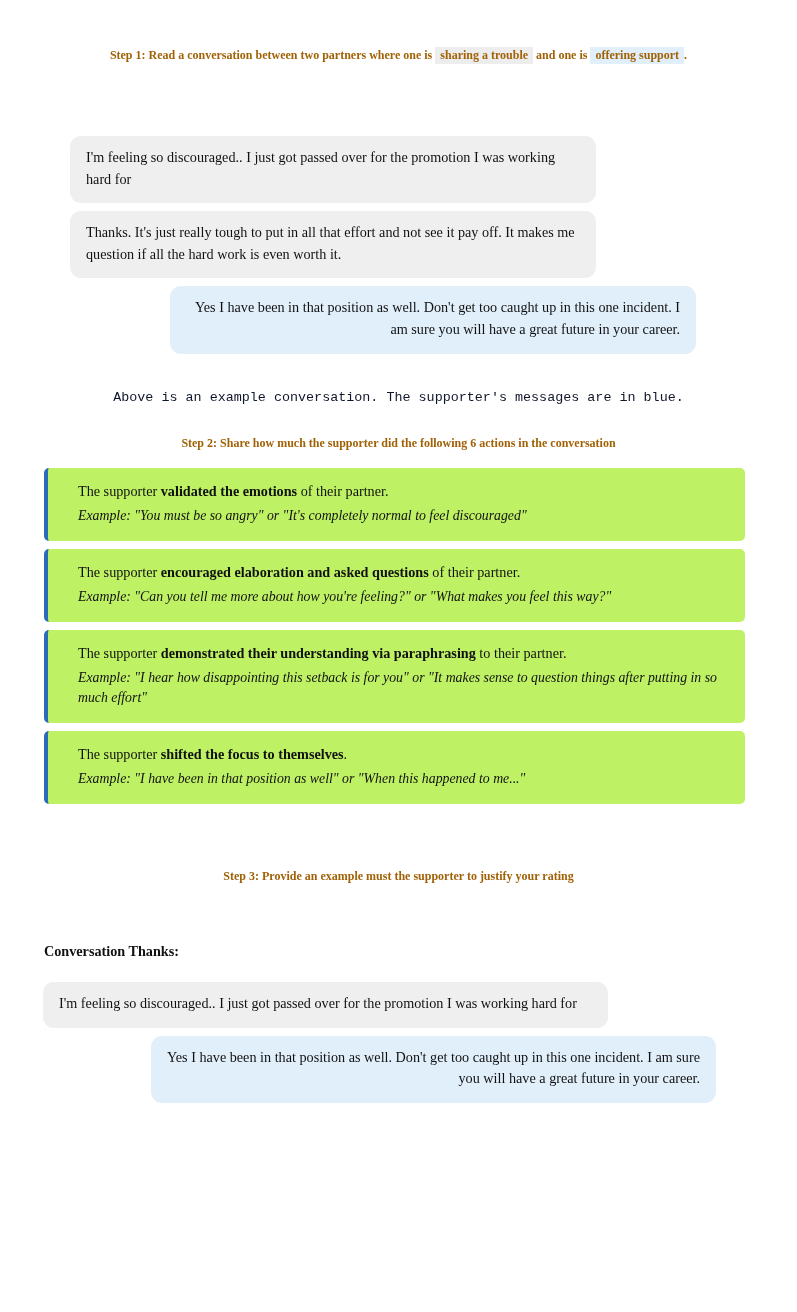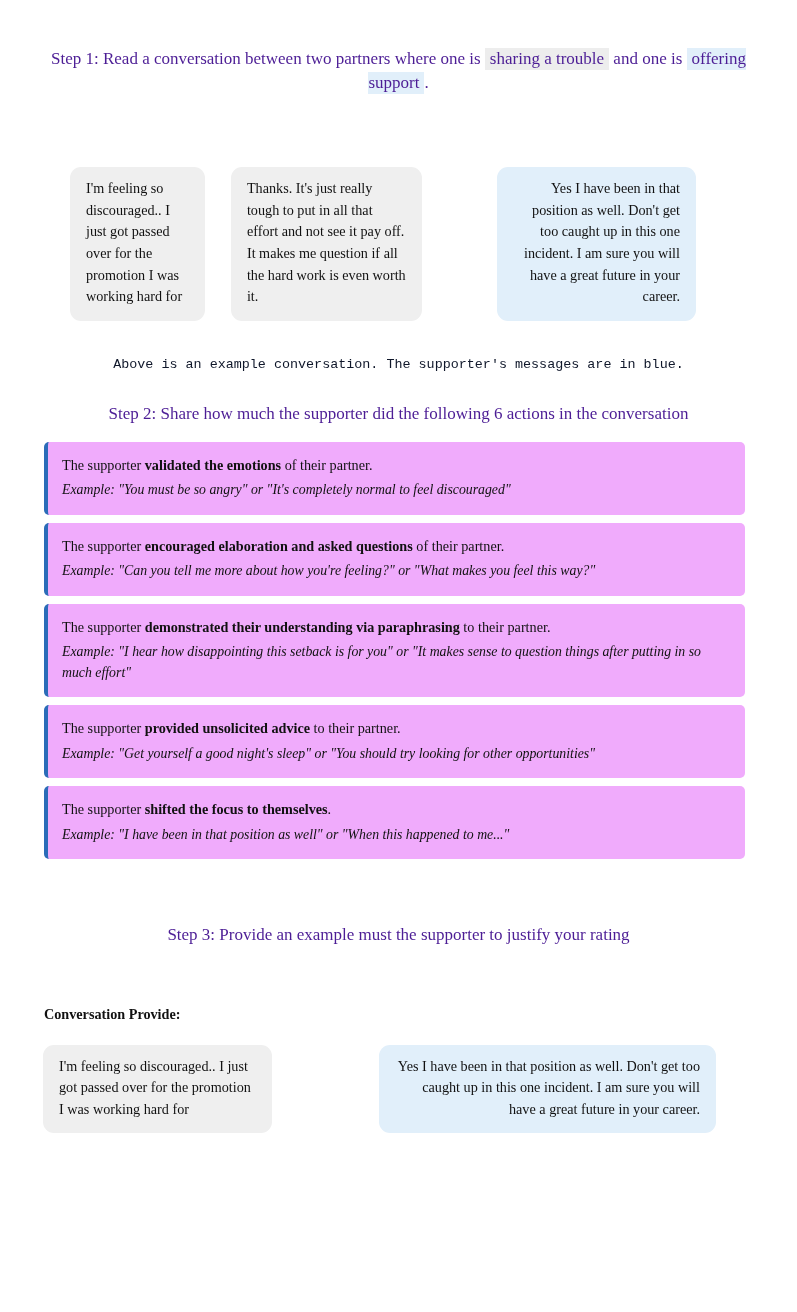--- a/index.html
+++ b/index.html
@@ -12,25 +12,25 @@
     width: 797px;
     min-height: 1312px;
     font-family: "Liberation Serif", "DejaVu Serif", serif;
     color: #111111;
     position: relative;
     overflow-x: hidden;
   }
 
   
   .step-heading {
-    font-weight: normal;
-    font-size: 17px;
+    font-weight: bold;
+    font-size: 12px;
     line-height: 1.42;
     text-align: center;
-    color: #4c1d95;
+    color: #a16207;
   }
   #step1-heading {
     margin: 47px 46px 0 46px;
   }
   #step2-heading {
     margin: 30px 20px 0 20px;
   }
   #step3-heading {
     margin: 0;
     padding-top: 56px;
@@ -43,21 +43,21 @@
   }
   .hl-blue {
     background: #e1effa;
     padding: 1px 5px 2px 5px;
   }
 
   
   .conversation {
     margin: 0 auto;
     display: flex;
-    flex-direction: row;
+    flex-direction: column;
   }
   #conversation-example {
     width: 626px;
     margin-top: 72px;
     margin-left: 70px;
   }
   #conversation-step3 {
     width: 673px;
     margin-top: 22px;
     margin-left: 43px;
@@ -97,24 +97,24 @@
     text-align: center;
     margin-top: 28px;
     font-family: Liberation Mono, monospace;
   }
 
   
   .actions {
     margin: 16px 52px 0 44px;
   }
   .action-card {
-    background: #f0abfc;
+    background: #bef264;
     border-left: 4px solid #2b6cb8;
     border-radius: 5px;
-    padding: 13px 18px 14px 14px;
+    padding: 13px 18px 14px 30px;
     margin-bottom: 8px;
     box-sizing: border-box;
   }
   .action-statement {
     font-size: 14.2px;
     line-height: 1.5;
     margin: 0 0 4px 0;
   }
   .action-statement b { font-weight: bold; }
   .action-example {
@@ -174,36 +174,32 @@
   <div class="action-card">
     <p class="action-statement"><span>The supporter </span><b>encouraged elaboration and asked questions</b><span> of their partner.</span></p>
     <p class="action-example"><span class="lbl">Example:</span><span> "Can you tell me more about how you're feeling?" or "What makes you feel this way?"</span></p>
   </div>
 
   <div class="action-card">
     <p class="action-statement"><span>The supporter </span><b>demonstrated their understanding via paraphrasing</b><span> to their partner.</span></p>
     <p class="action-example"><span class="lbl">Example:</span><span> "I hear how disappointing this setback is for you" or "It makes sense to question things after putting in so much effort"</span></p>
   </div>
 
-  <div class="action-card">
-    <p class="action-statement"><span>The supporter </span><b>provided unsolicited advice</b><span> to their partner.</span></p>
-    <p class="action-example"><span class="lbl">Example:</span><span> "Get yourself a good night's sleep" or "You should try looking for other opportunities"</span></p>
-  </div>
 
   <div class="action-card">
     <p class="action-statement"><span>The supporter </span><b>shifted the focus to themselves</b><span>.</span></p>
     <p class="action-example"><span class="lbl">Example:</span><span> "I have been in that position as well" or "When this happened to me..."</span></p>
   </div>
 
 
 </div>
 
 <div id="step3-heading" class="step-heading">Step 3: Provide an example must the supporter to justify your rating</div>
 
-<div class="sub-label">Conversation Provide:</div>
+<div class="sub-label">Conversation Thanks:</div>
 
 <div id="conversation-step3" class="conversation">
 
   <div class="bubble-row left">
     <div class="bubble seeker">I'm feeling so discouraged.. I just got passed over for the promotion I was working hard for</div>
   </div>
 
   <div class="bubble-row right">
     <div class="bubble supporter">Yes I have been in that position as well. Don't get too caught up in this one incident. I am sure you will have a great future in your career.</div>
   </div>

